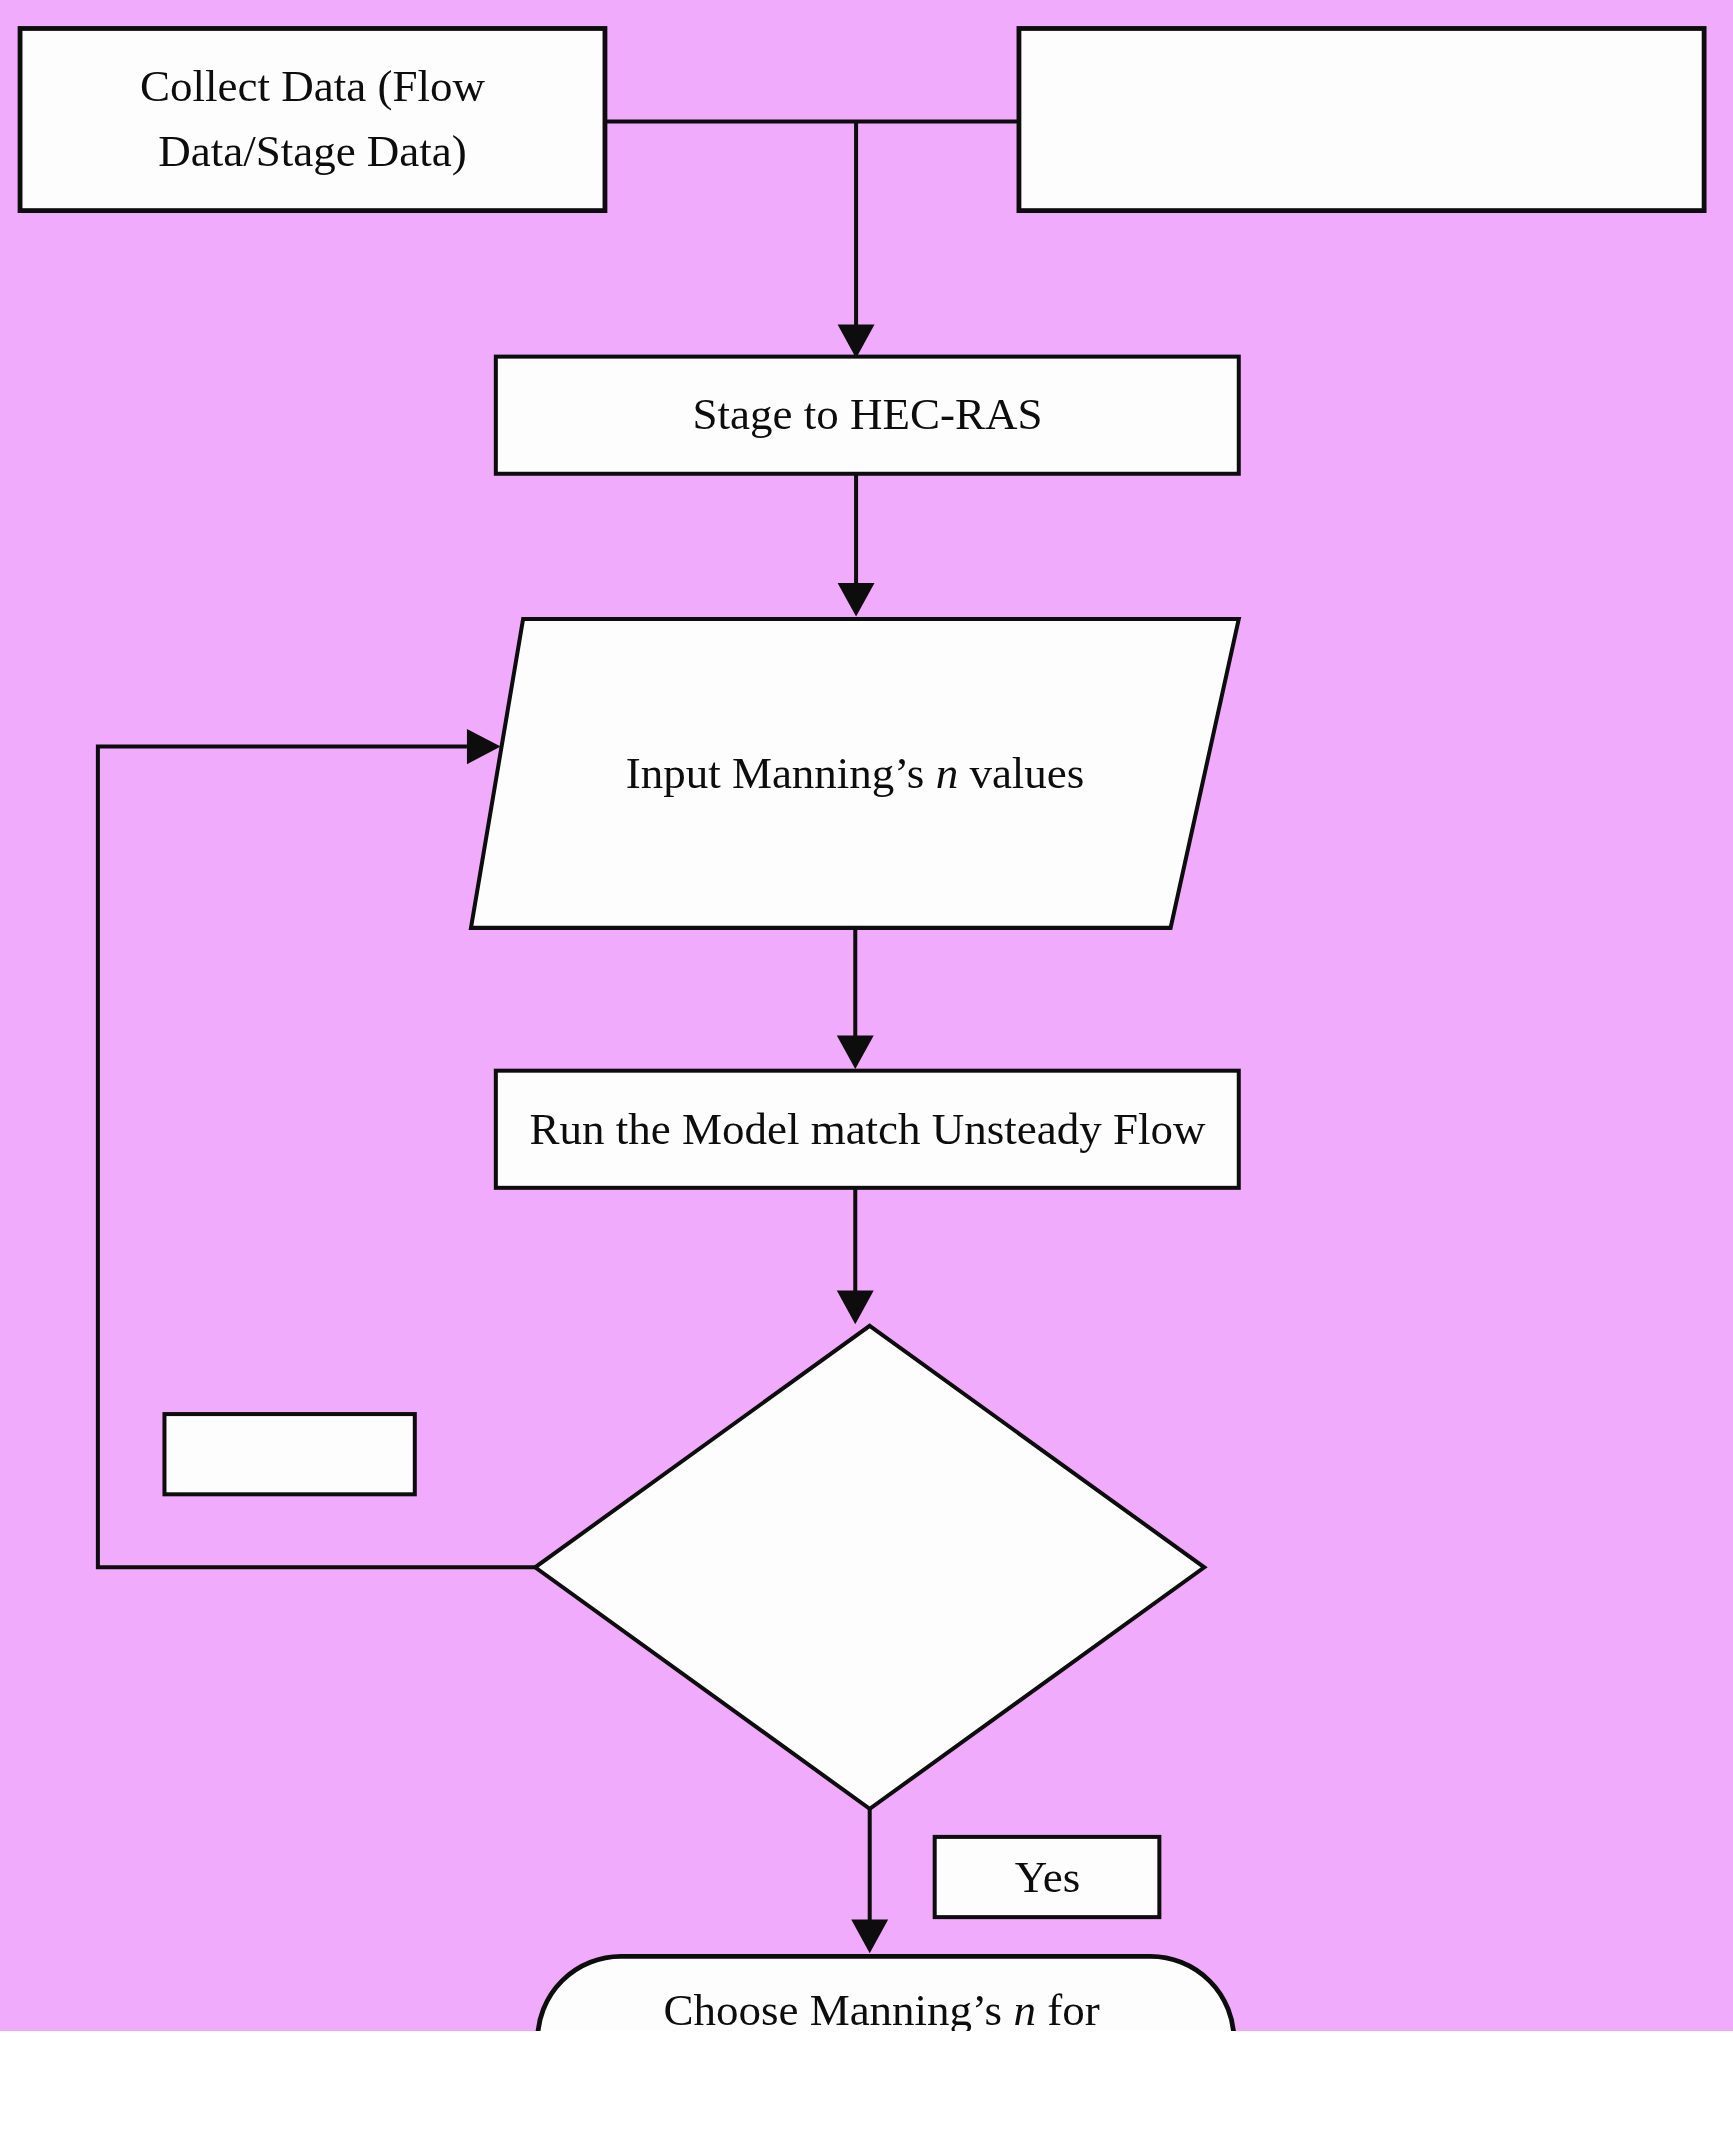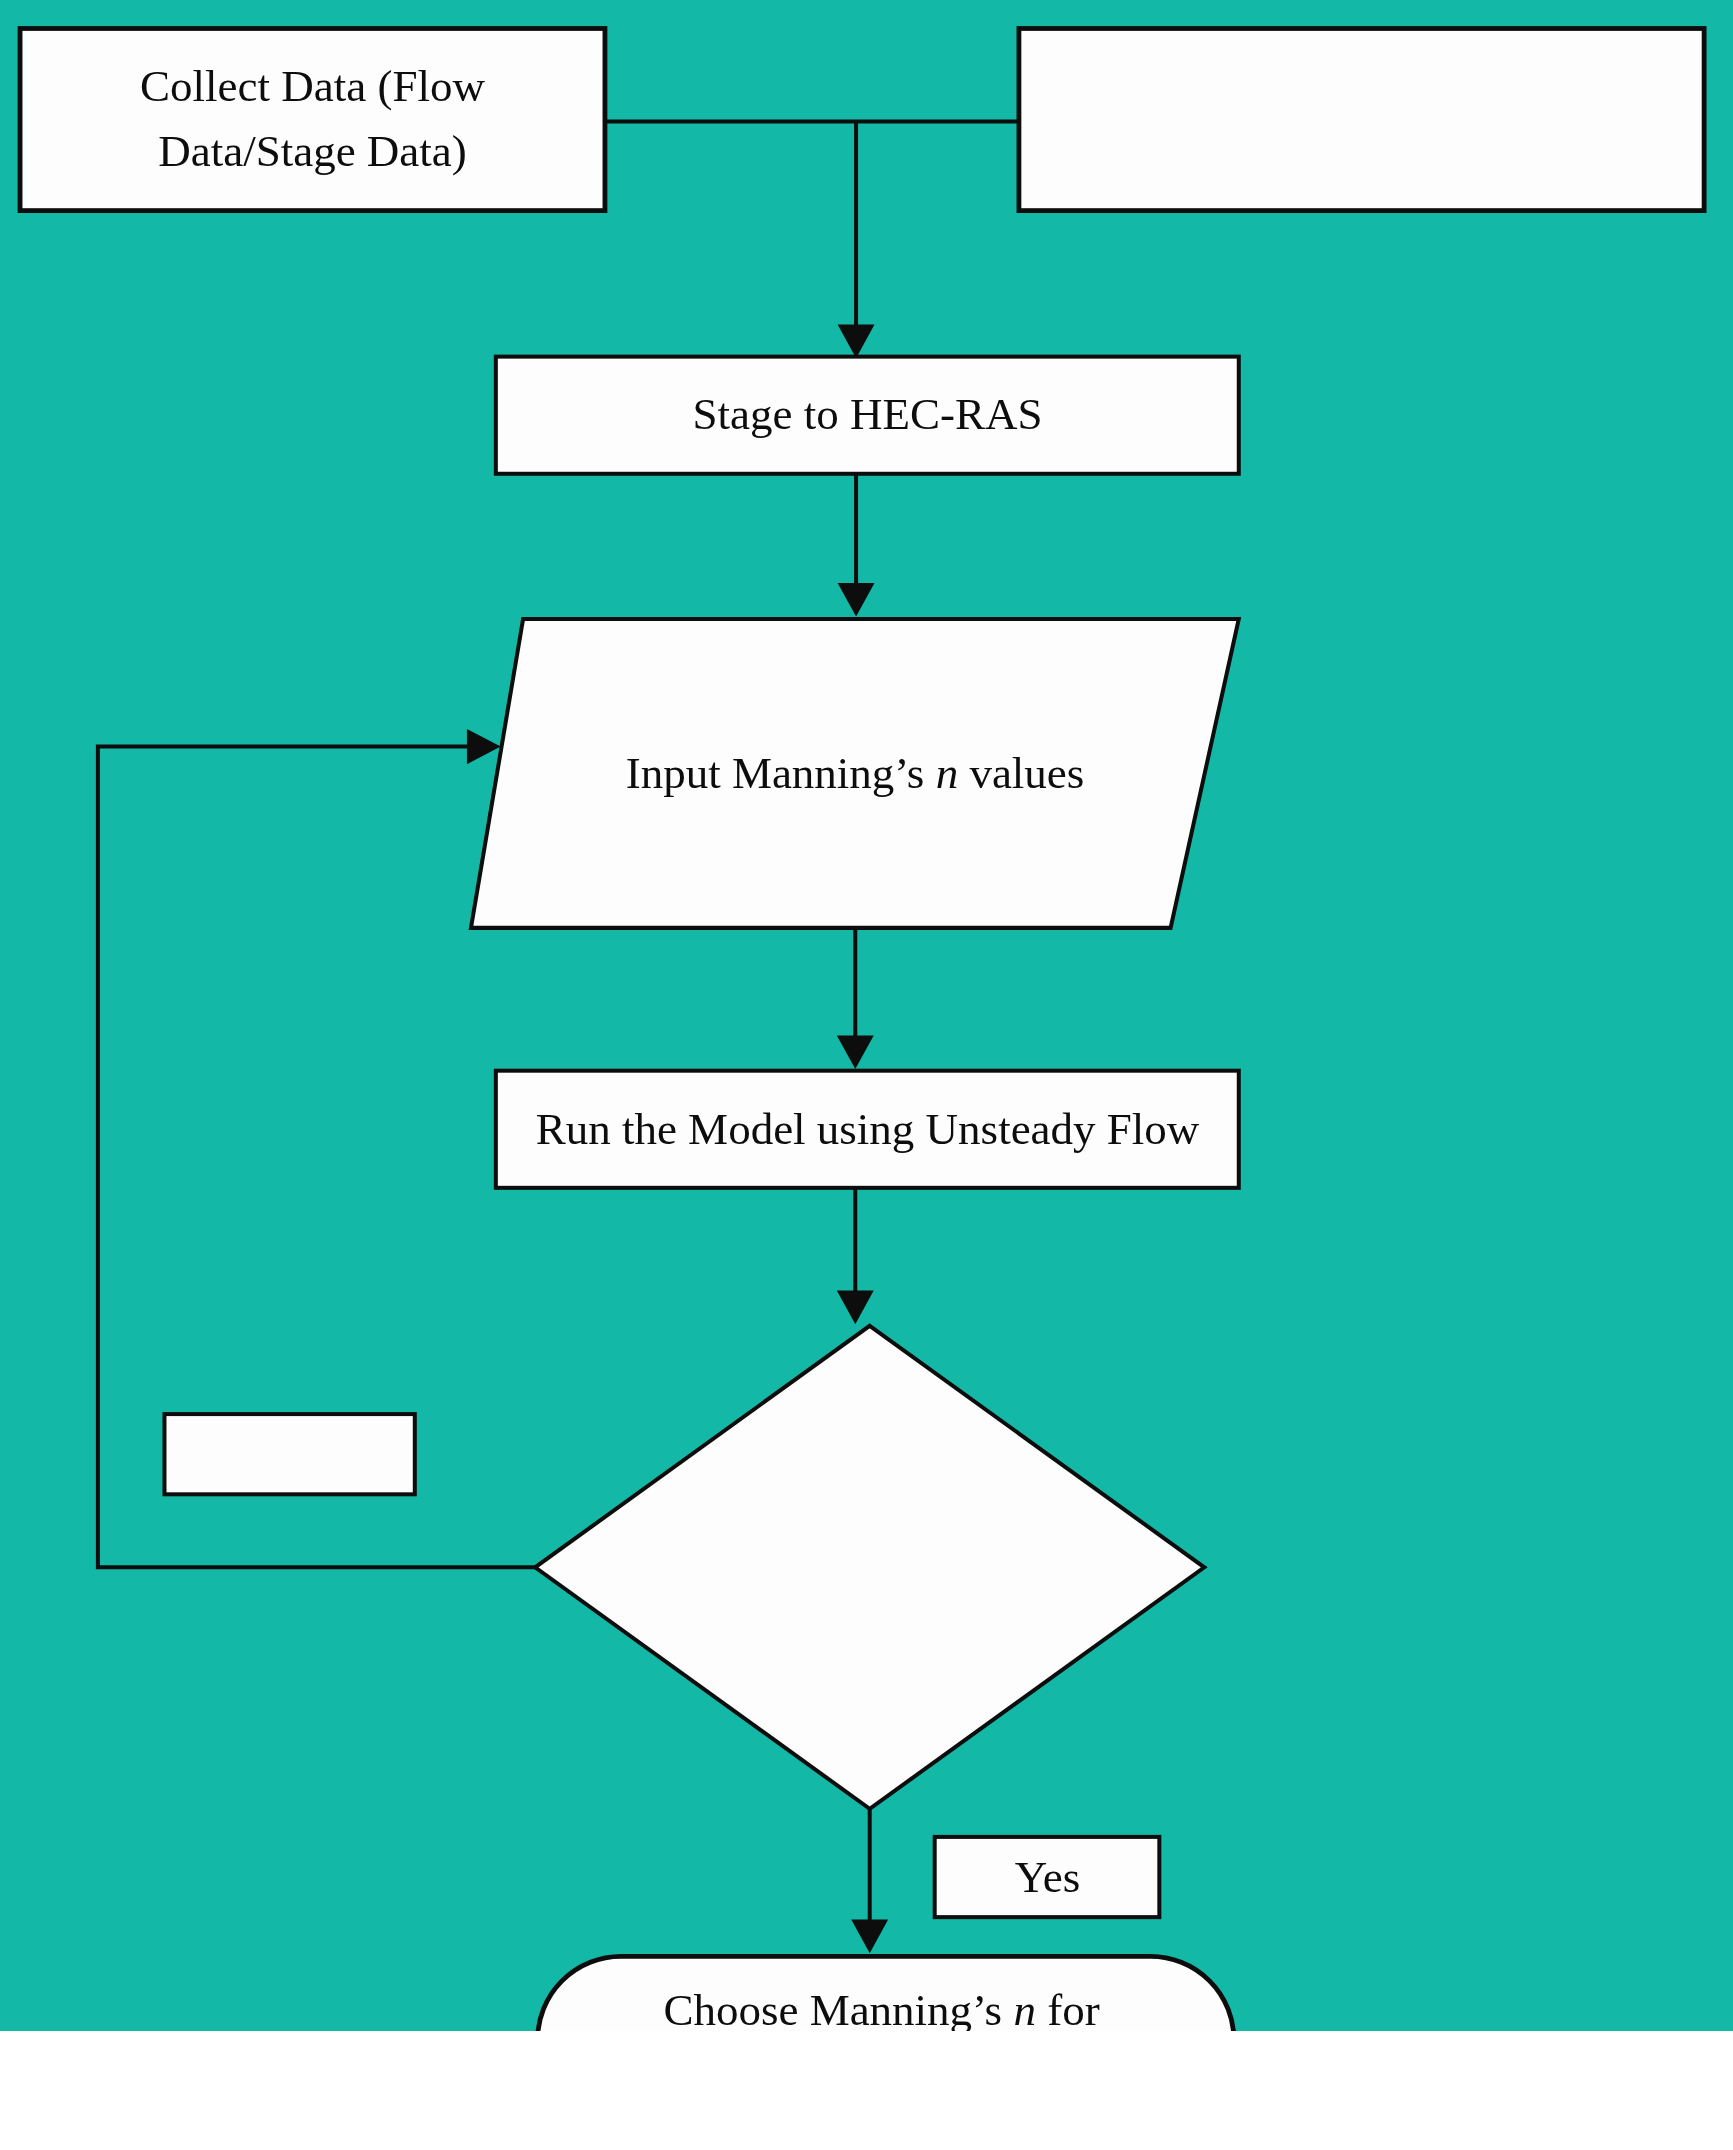--- a/index.html
+++ b/index.html
@@ -1,19 +1,19 @@
 <!DOCTYPE html>
 <html style="font-size:13px"><head>
 <meta charset="utf-8">
 <style>
   html,body{margin:0;padding:0;background:#ffffff;}
   .canvas{
     position:relative;
     width:1733px;height:2031px;
-    background:#14b8a6;
+    background:#f0abfc;
     font-family:"Liberation Serif","DejaVu Serif",serif;
     color:#0d0d0d;
   }
   .canvas svg{position:absolute;left:0;top:0;}
   .shape{fill:#fdfdfd;stroke:#0d0d0d;}
   .sw6{stroke-width:6px;}
   .sw5{stroke-width:5px;}
   .edge{stroke:#0d0d0d;stroke-width:5px;fill:none;}
   .head{fill:#0d0d0d;stroke:none;}
   .label{
@@ -69,21 +69,21 @@
   <div class="label" style="left:20px;top:28px;width:585px;height:182px;">Collect Data (Flow
 Data/Stage Data)</div>
 
 
   <div class="label" style="left:496px;top:356px;width:743px;height:117px;">Stage to HEC-RAS</div>
 
   <div class="label" style="left:471px;top:619px;width:768px;height:309px;">
     <span class="line-wrap"><span>Input Manning’s </span><span class="ital">n</span><span> values</span></span>
   </div>
 
-  <div class="label" style="left:496px;top:1071px;width:743px;height:117px;">Run the Model using Unsteady Flow</div>
+  <div class="label" style="left:496px;top:1071px;width:743px;height:117px;">Run the Model match Unsteady Flow</div>
 
 
 
   <div class="label" style="left:935px;top:1837px;width:225px;height:80px;text-align:center;">Yes</div>
 
   <div class="label" style="left:533px;top:1956px;width:697px;height:173px;">
     <span class="line-wrap"><span>Choose Manning’s </span><span class="ital">n</span><span> for
 Hydraulic Model</span></span>
   </div>
 

